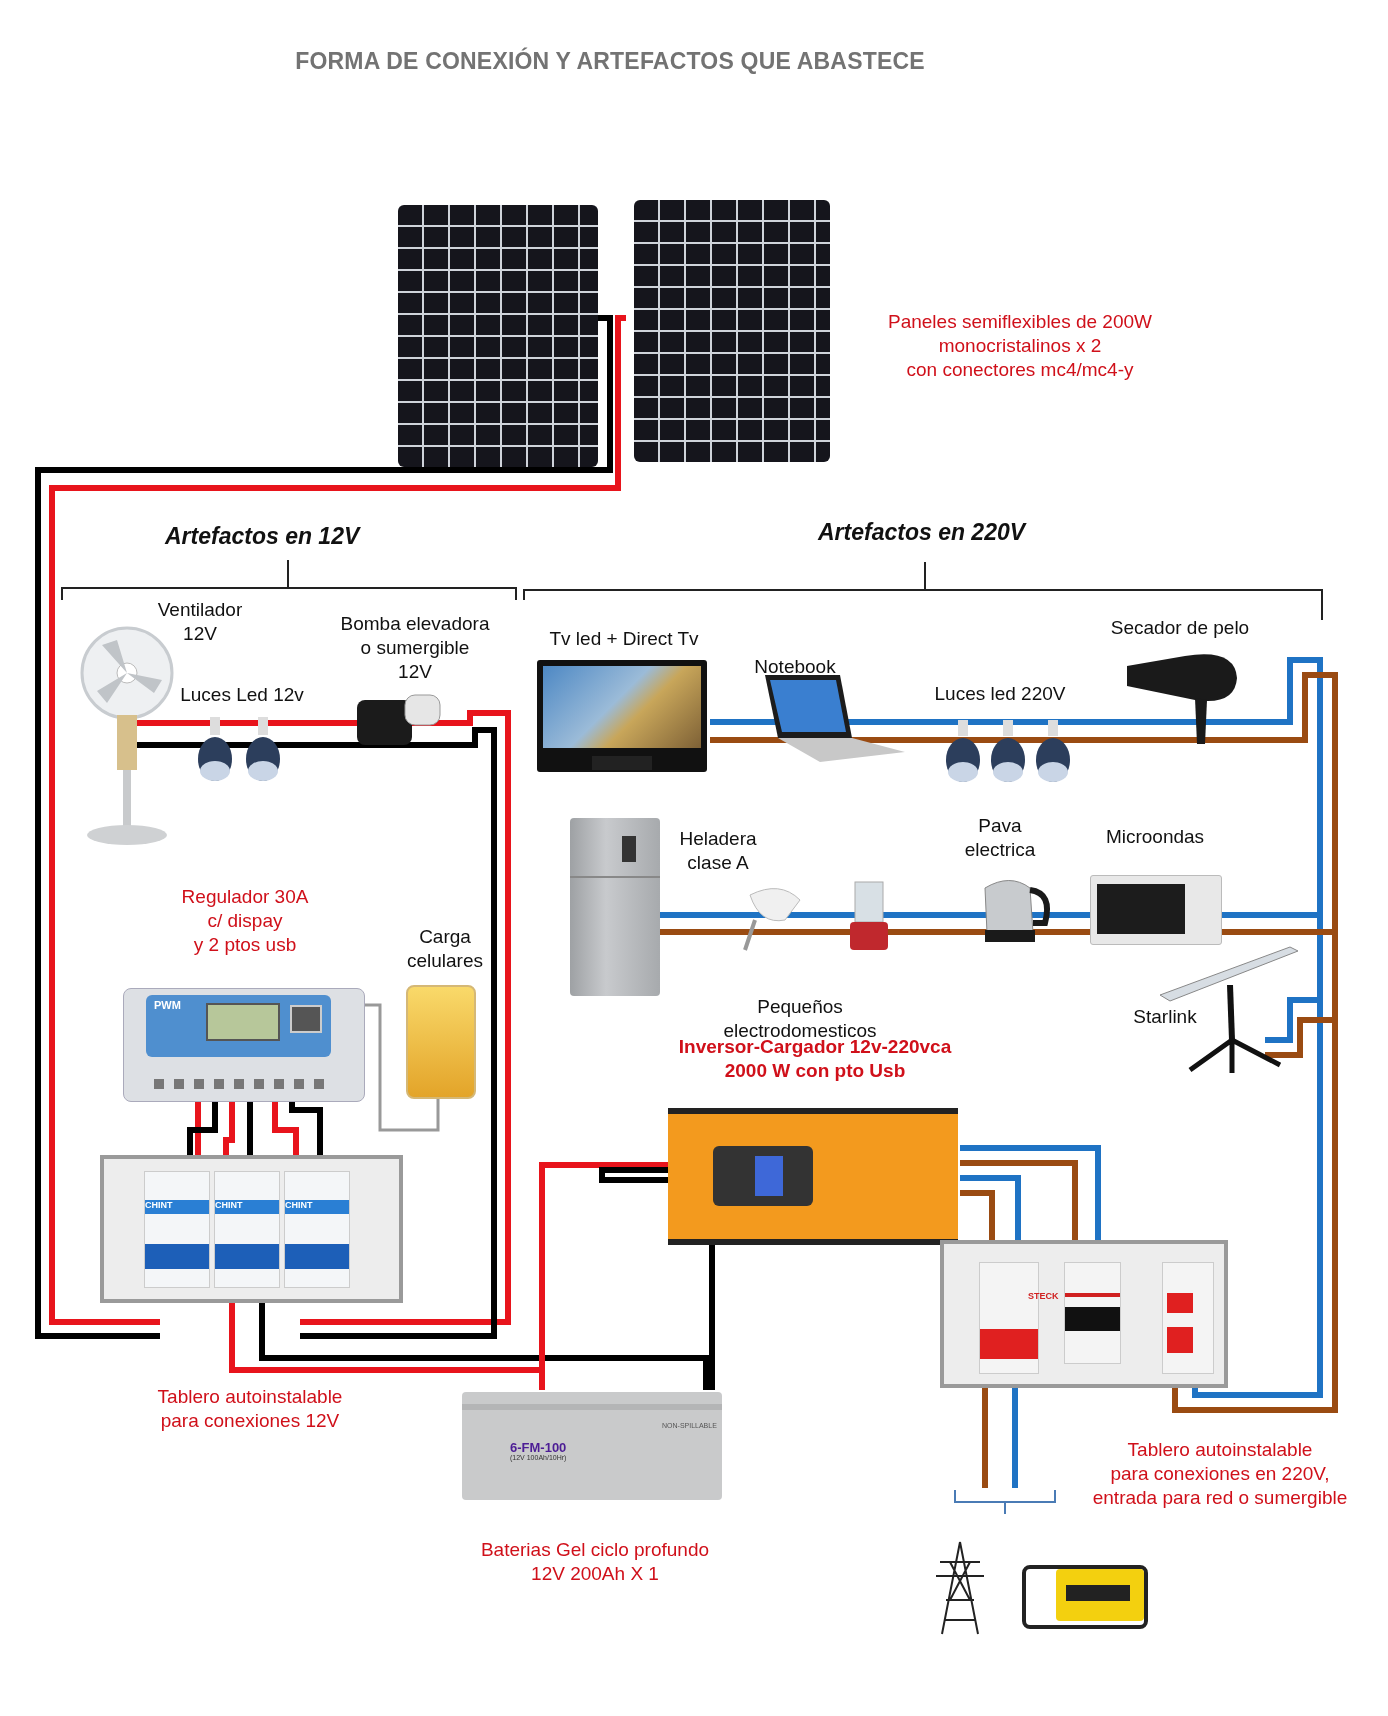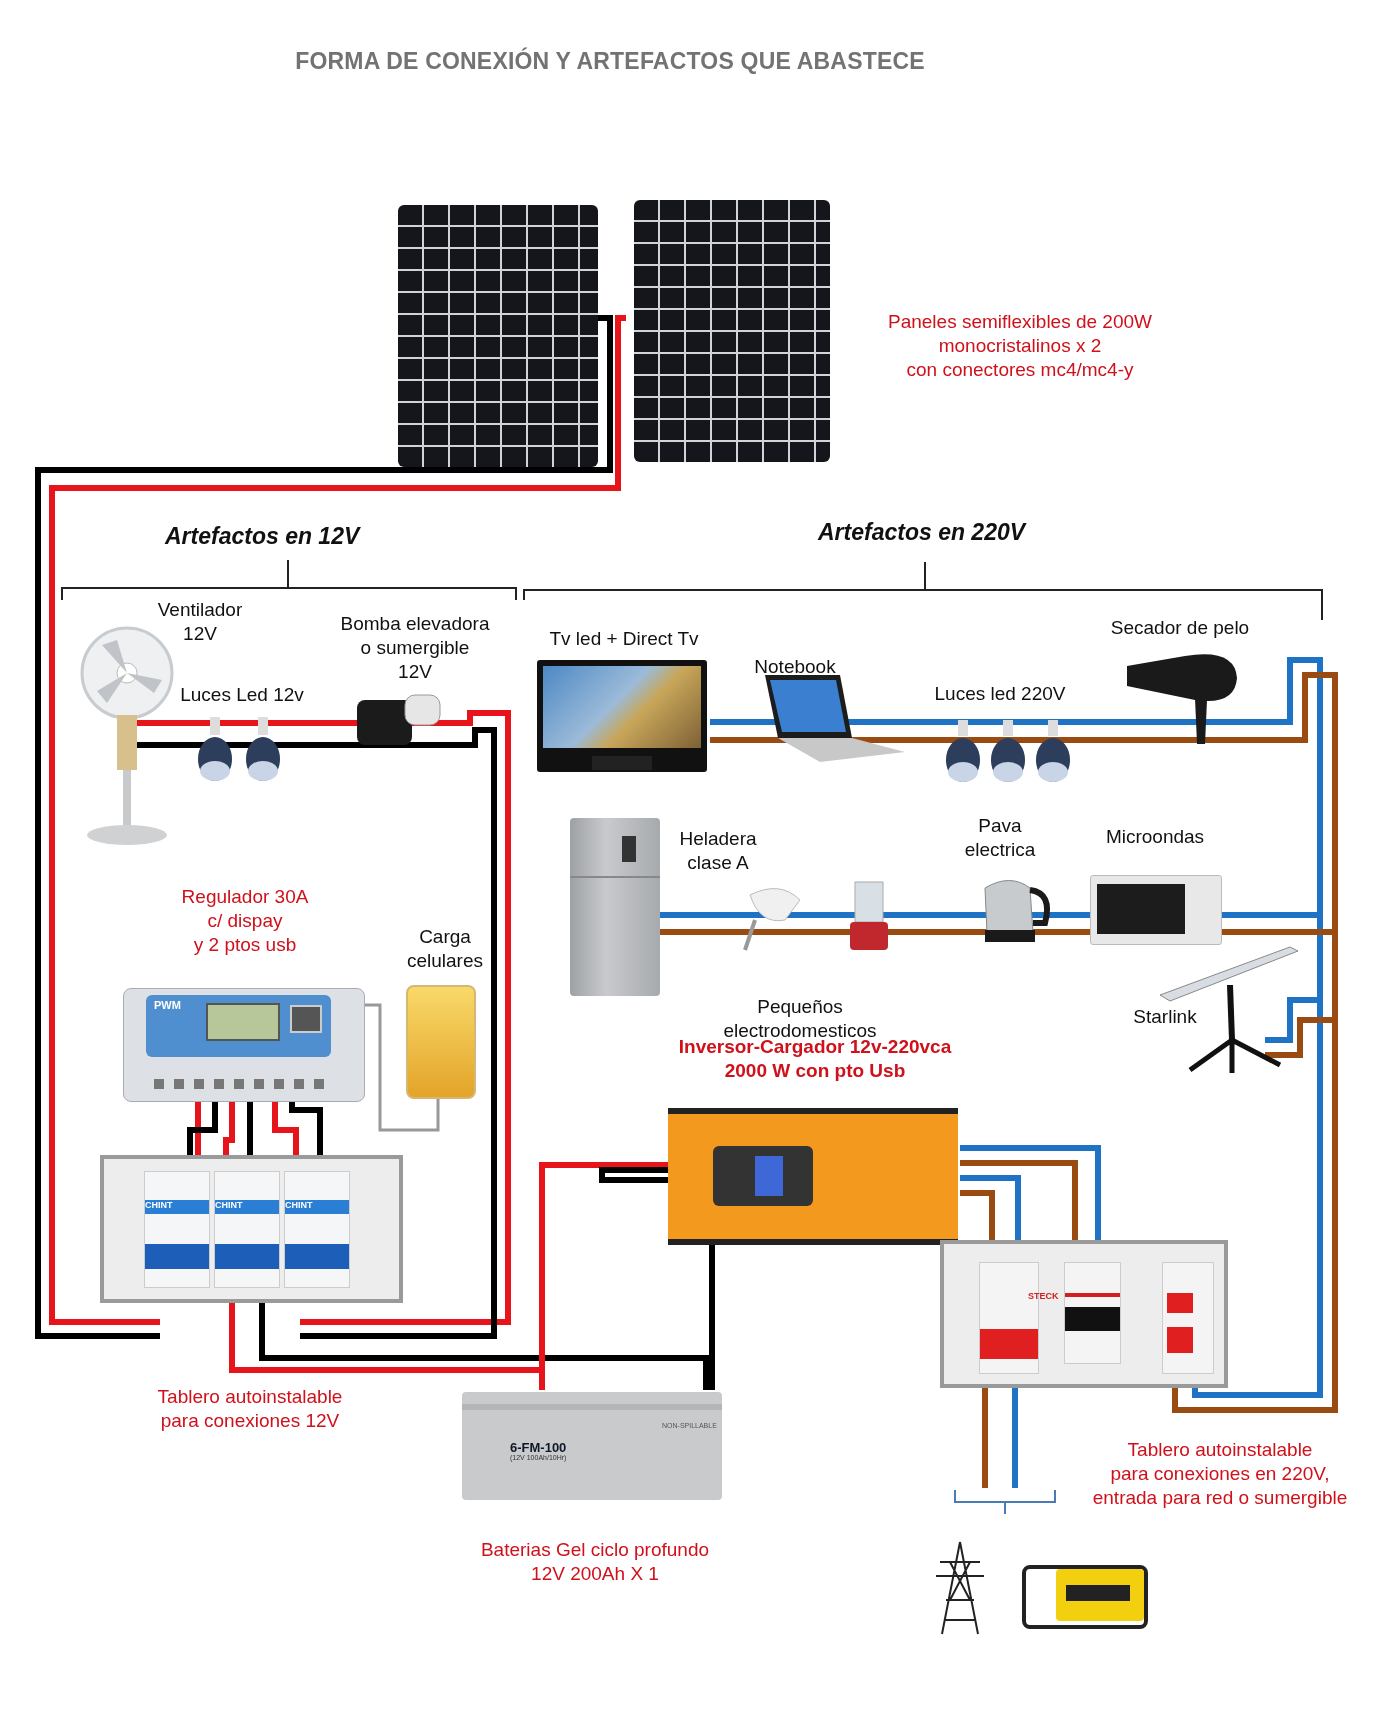--- a/index.html
+++ b/index.html
@@ -142,21 +142,21 @@
     <div style="height:25px;margin-top:30px;background:#1d5fb8;"></div>
   </div>
 </div>
 <div class="lbl red" style="left:135px;top:1385px;width:230px;">
   <div>Tablero autoinstalable</div>
   <div>para conexiones 12V</div>
 </div>
 
 <div class="box" style="left:462px;top:1392px;width:260px;height:108px;background:#c9cacb;border-radius:4px;">
   <div style="position:absolute;left:0;top:12px;width:260px;height:6px;background:#b4b5b6;"></div>
-  <div style="position:absolute;left:48px;top:48px;font-weight:bold;font-size:13px;color:#0f172a;">6-FM-100</div>
+  <div style="position:absolute;left:48px;top:48px;font-weight:bold;font-size:13px;color:#4c1d95;">6-FM-100</div>
   <div style="position:absolute;left:48px;top:62px;font-size:7px;color:#333;">(12V 100Ah/10Hr)</div>
   <div style="position:absolute;left:200px;top:30px;font-size:7px;color:#555;">NON-SPILLABLE</div>
 </div>
 <div class="lbl red" style="left:460px;top:1538px;width:270px;">
   <div>Baterias Gel ciclo profundo</div>
   <div>12V 200Ah X  1</div>
 </div>
 
 <div class="lbl" style="left:534px;top:627px;width:180px;">Tv led + Direct Tv</div>
 <div class="box" style="left:537px;top:660px;width:170px;height:112px;background:#111;border-radius:3px;">

